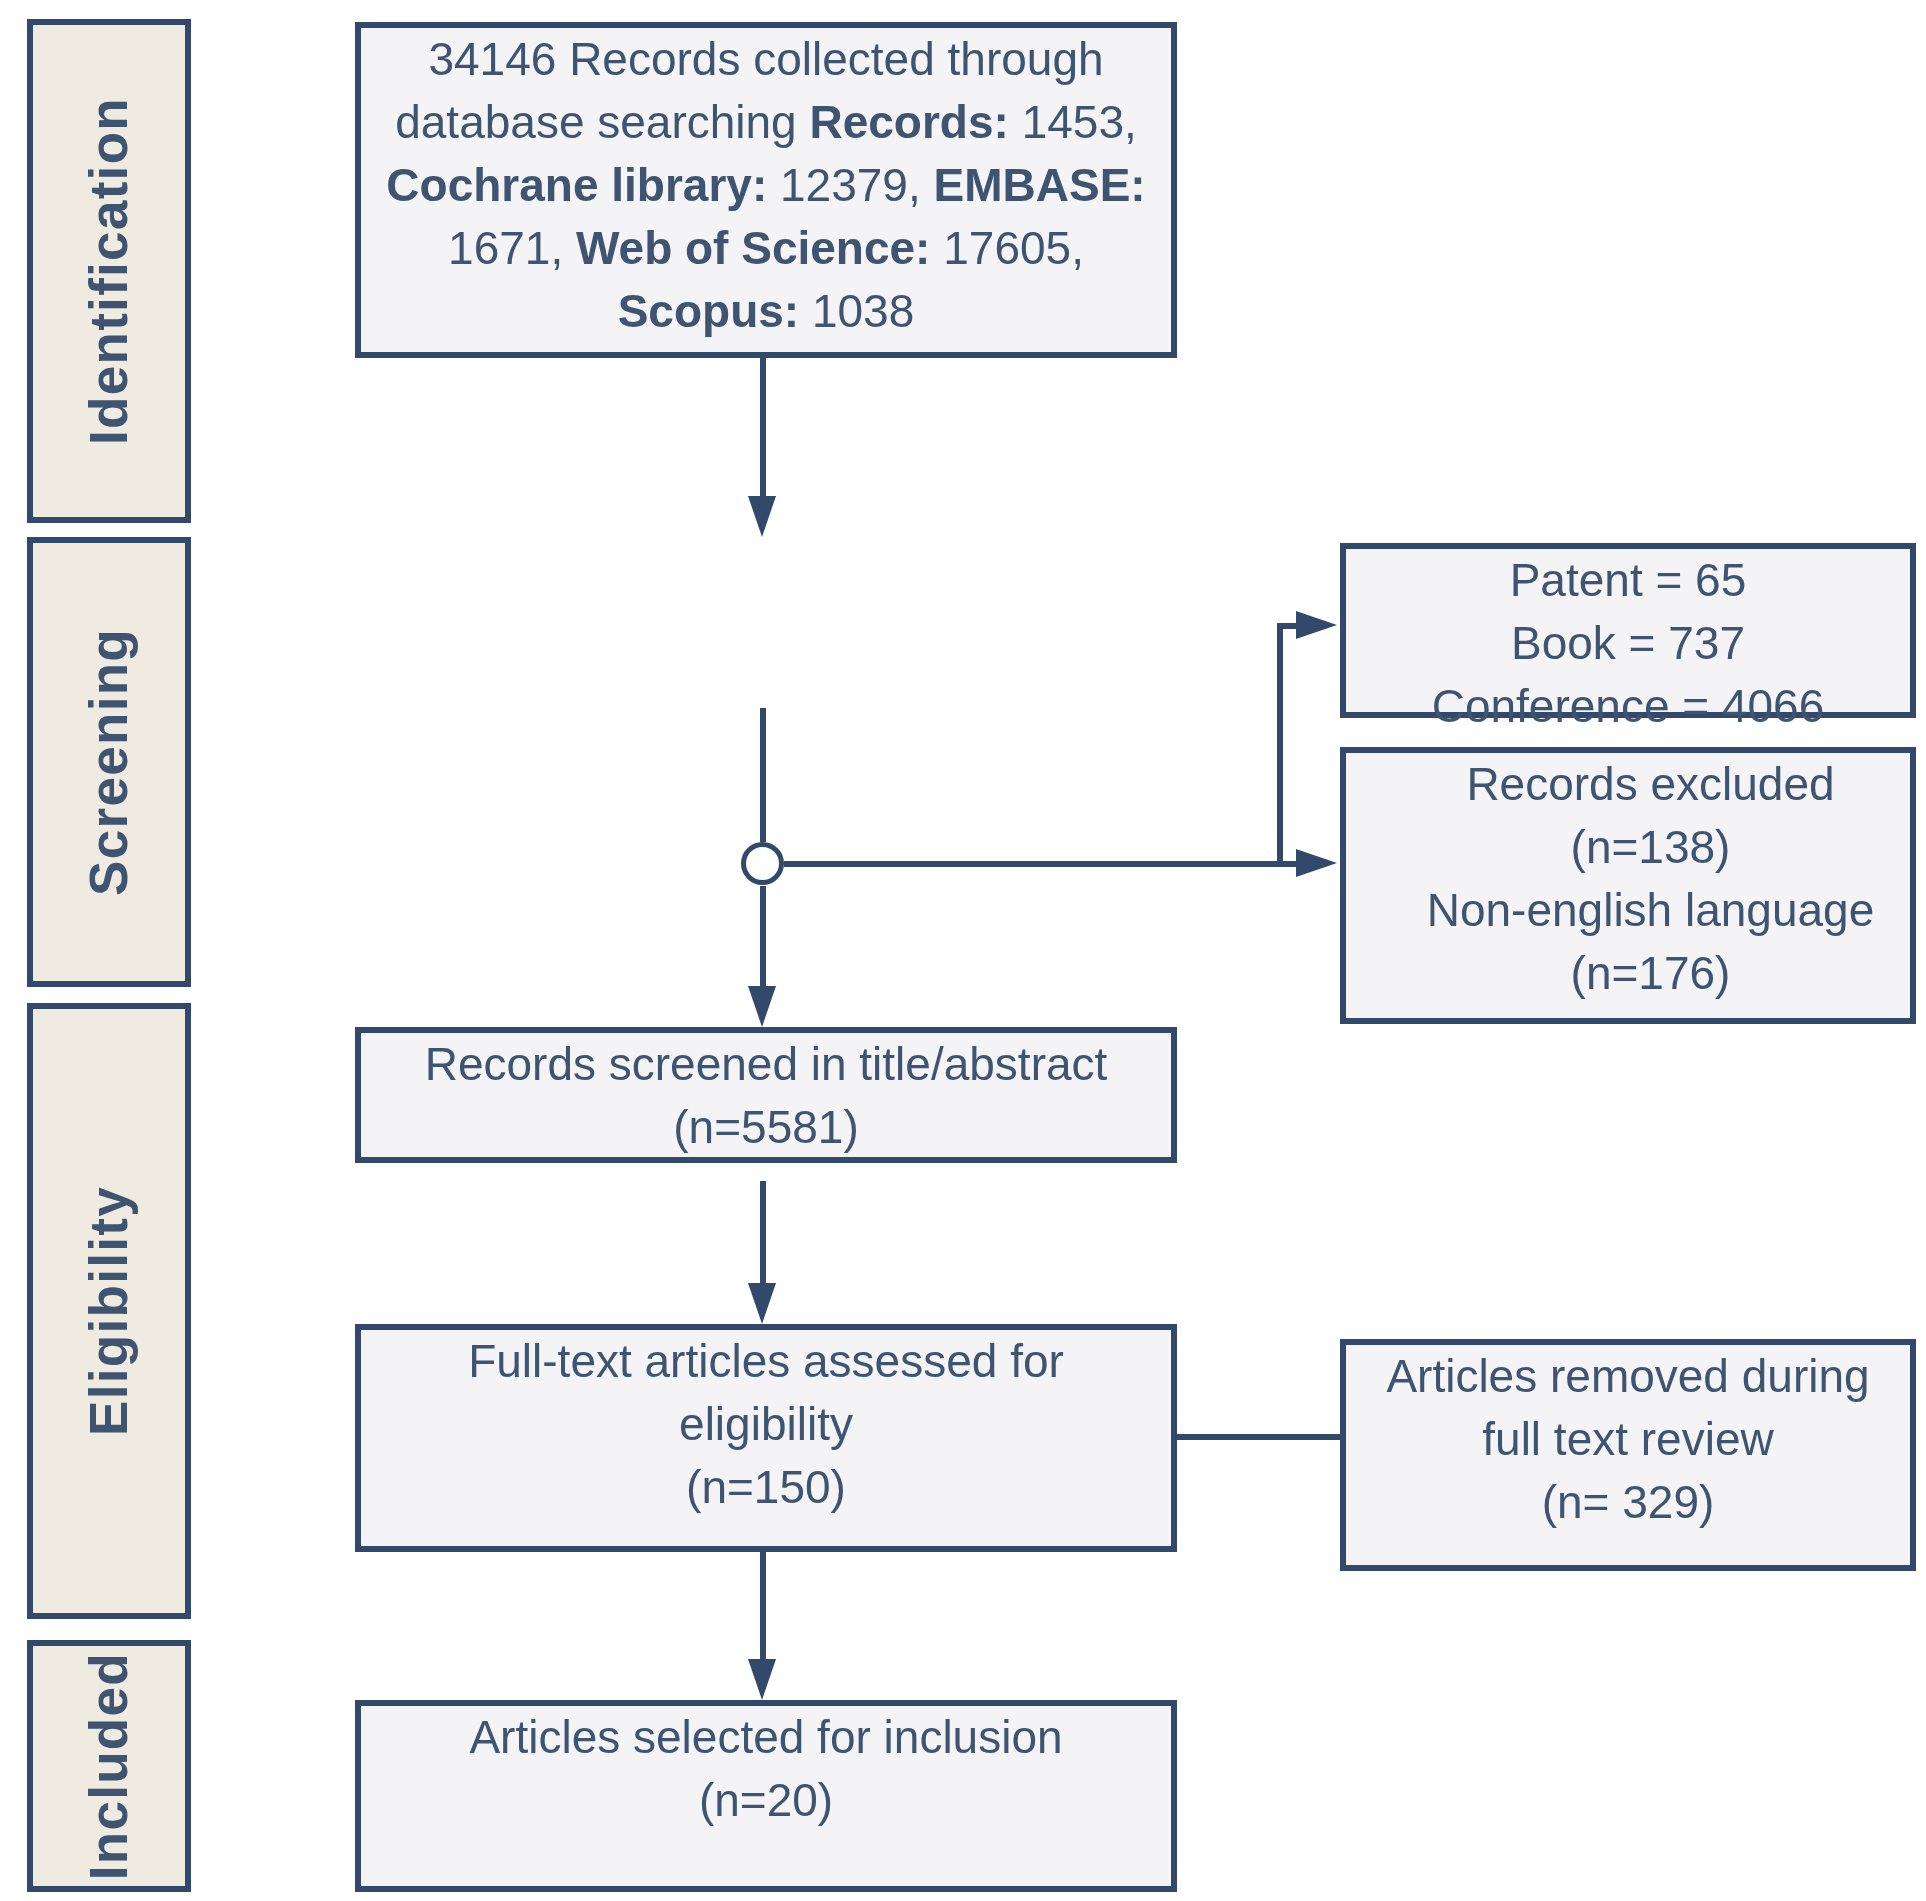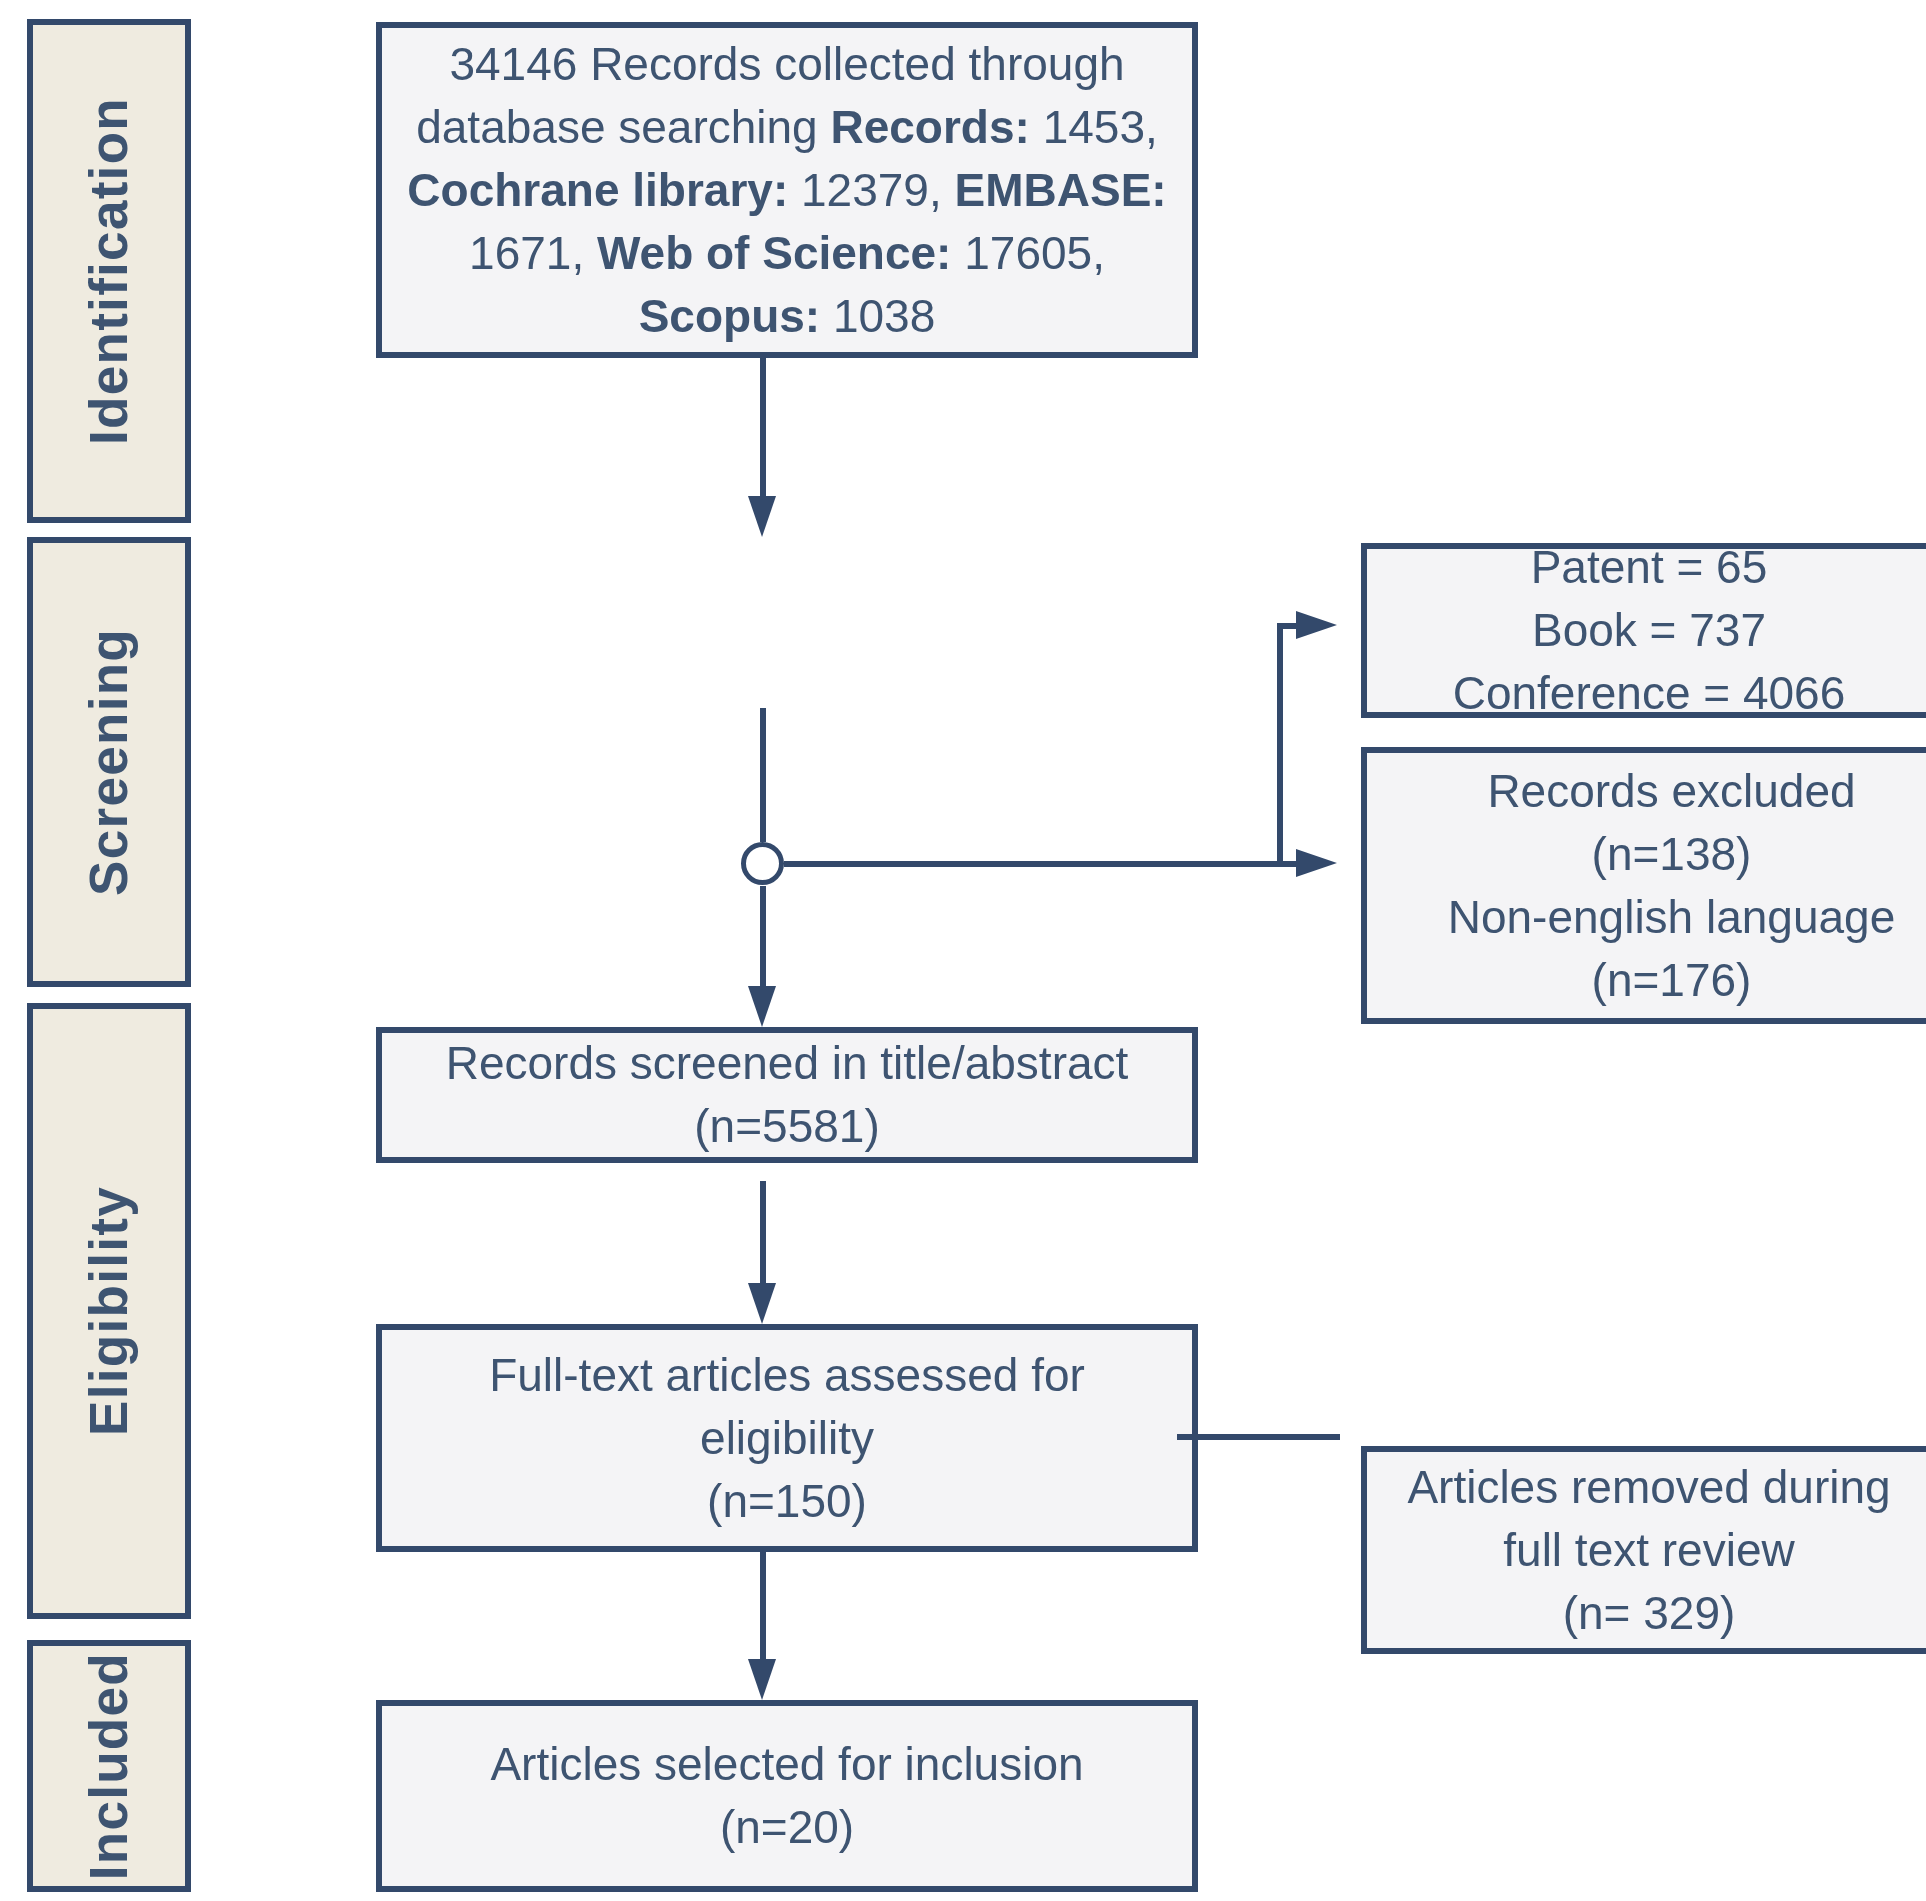--- a/index.html
+++ b/index.html
@@ -38,41 +38,40 @@
   #stage-screening{top:537px;height:450px;}
   #stage-eligibility{top:1003px;height:616px;}
   #stage-included{top:1640px;height:252px;}
 
   
   .fbox{
     position:absolute;
     background:var(--boxfill);
     border:6.6px solid var(--line);
     box-sizing:border-box;
-    display:flex;align-items:center;justify-content:center;
+    display:flex;align-items:flex-start;justify-content:center;
     text-align:center;
-    margin-left:21px;
   }
   .fbox .txt{
     white-space:pre-line;
     font-size:46px;line-height:63px;
     color:var(--text);
     padding:0 16px;
   }
   .fbox .txt b{font-weight:700;color:var(--text);}
   .main{left:355px;width:822px;}
   .side{left:1340px;width:576px;}
   #box-collected{top:22px;height:336px;}
   #box-duplicates{top:537px;height:173px;}
   #box-screened{top:1027px;height:136px;}
   #box-fulltext{top:1324px;height:228px;}
   #box-included{top:1700px;height:192px;}
   #box-patent{top:543px;height:175px;}
   #box-excluded{top:747px;height:277px;padding-left:45px;}
-  #box-removed{top:1446px;height:208px;}
+  #box-removed{top:1339px;height:232px;}
 
   
   .vline,.hline{position:absolute;background:var(--line);}
   .vline{width:6px;}
   .hline{height:6px;}
   .arrow-down{
     position:absolute;width:0;height:0;
     border-left:14.6px solid transparent;
     border-right:14.6px solid transparent;
     border-top:41px solid var(--line);

